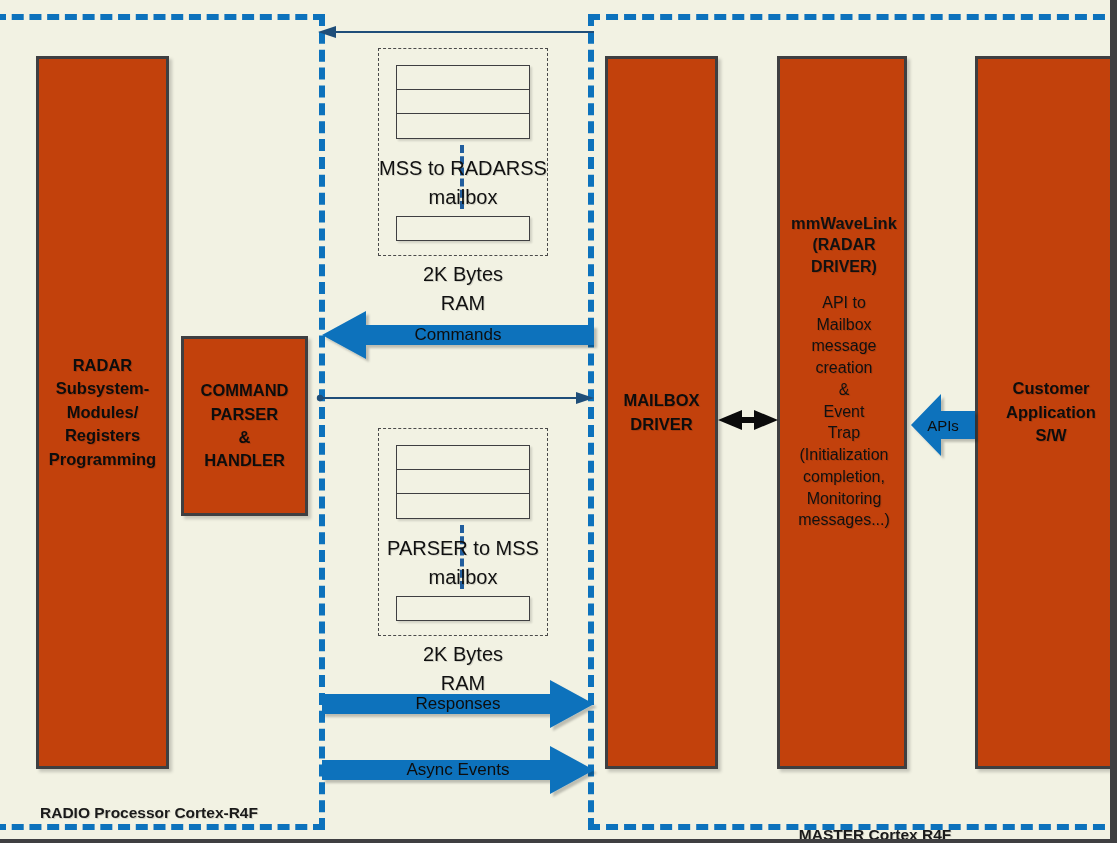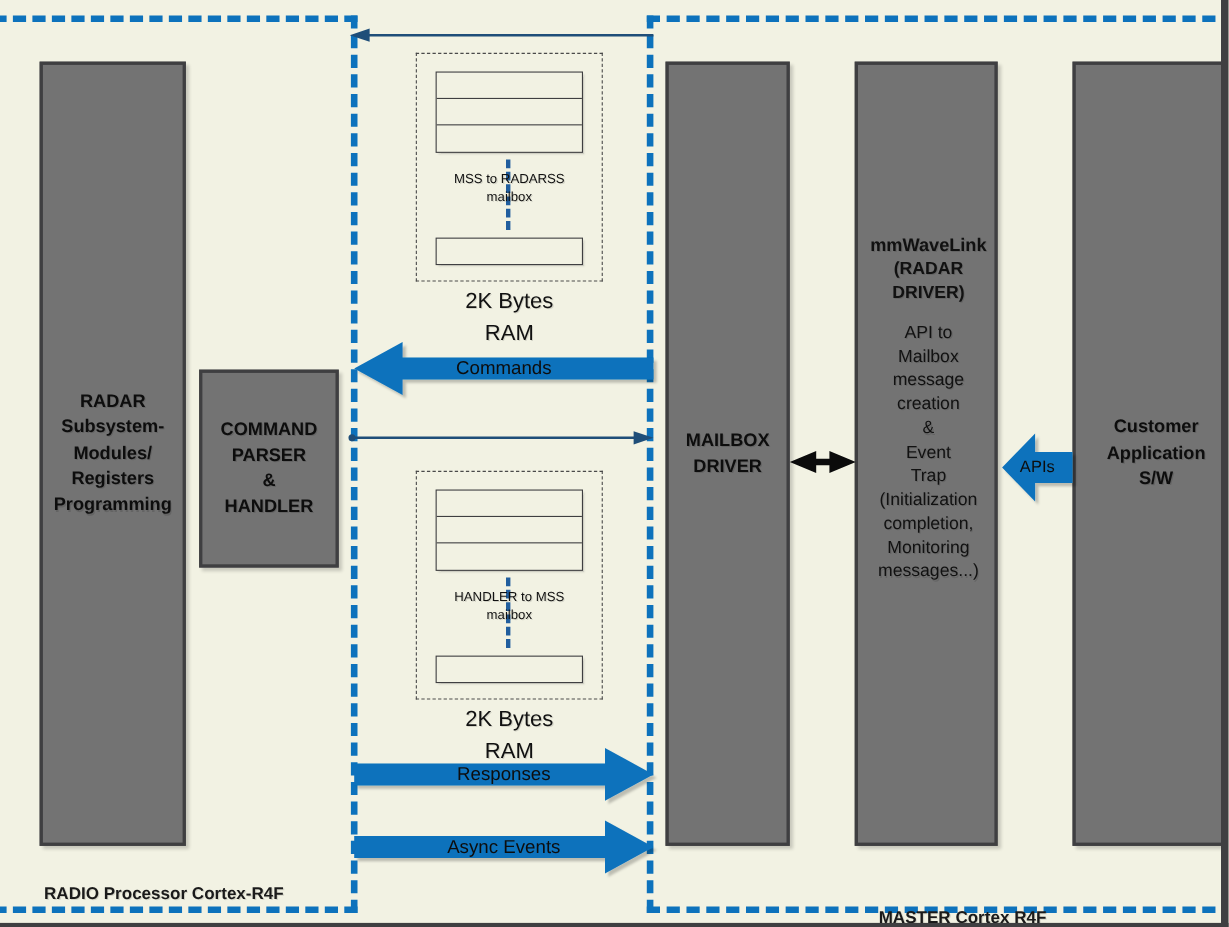--- a/index.html
+++ b/index.html
@@ -30,21 +30,21 @@
     text-align:center;
     white-space:nowrap;
     text-shadow:1px 1px 0 rgba(0,0,0,0.12);
   }
 
   
   .block{
     position:absolute;
     box-sizing:border-box;
     border:3px solid #3f3f41;
-    background:#737373;
+    background:#c2410c;
     box-shadow:3px 3px 3px rgba(0,0,0,0.18);
     display:flex;
     align-items:center;
     justify-content:center;
     text-align:center;
   }
   .block .txt{
     font-weight:bold;
     font-size:16.5px;
     line-height:1.42;
@@ -93,21 +93,21 @@
     position:absolute;
     box-sizing:border-box;
     border:1.5px solid #3f3f41;
     background:#f2f2e3;
     box-shadow:2px 2px 2px rgba(0,0,0,0.14);
   }
   .ramlabel{
     position:absolute;
     width:100%;
     text-align:center;
-    font-size:12px;
+    font-size:20px;
     color:#111;
     line-height:1.45;
     text-shadow:1px 1px 0 rgba(0,0,0,0.12);
   }
   .ramcaption{
     position:absolute;
     width:100%;
     text-align:center;
     font-size:20px;
     color:#111;
@@ -228,21 +228,21 @@
 
     <div class="ramrows" style="left:18px;top:17px;width:134px;height:74px;">
       <div class="rrow"></div>
       <div class="rrow"></div>
       <div class="rrow"></div>
     </div>
 
     <div class="vdash" style="left:82px;top:97px;"></div>
 
     <div class="ramlabel" style="top:106px;">
-      <div>HANDLER to MSS</div>
+      <div>PARSER to MSS</div>
       <div>mailbox</div>
     </div>
 
     <div class="ramsingle" style="left:18px;top:168px;width:134px;height:25px;"></div>
 
     <div class="ramcaption" style="top:212px;">
       <div>2K Bytes</div>
       <div>RAM</div>
     </div>
   </div>

